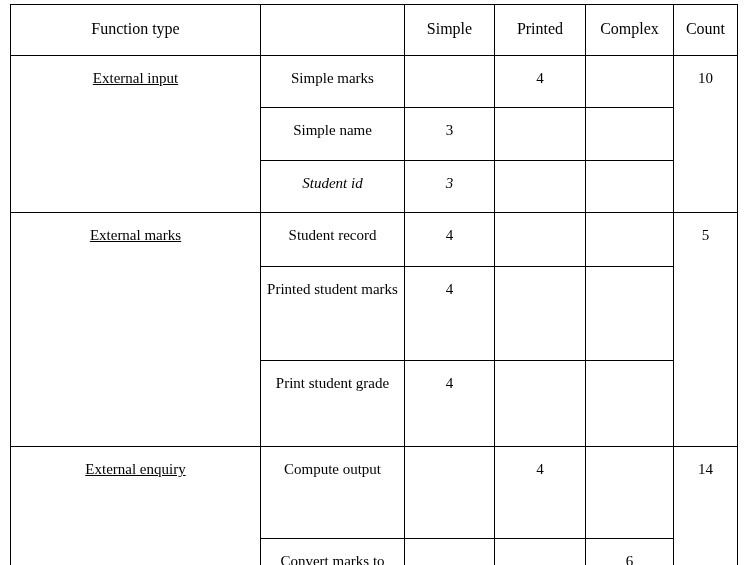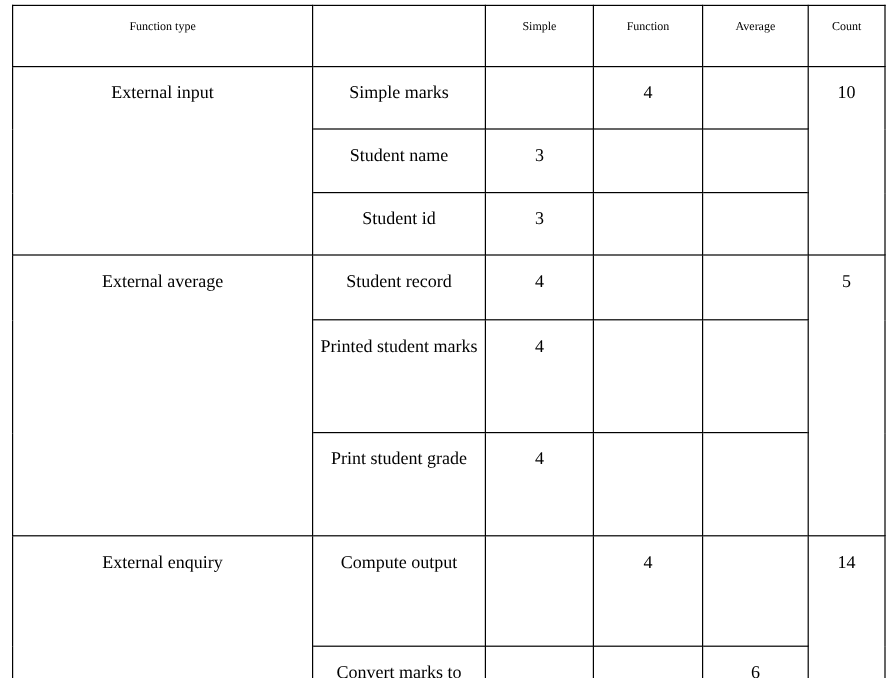--- a/index.html
+++ b/index.html
@@ -37,48 +37,48 @@
     border: 1px solid #000000;
     text-align: center;
     vertical-align: top;
     padding: 8px 4px 0 4px;
     font-weight: normal;
     line-height: 1.95;
   }
 
   th.hdr {
     font-weight: bold;
-    font-size: 10px;
+    font-size: 16px;
     height: 42px;
     padding-top: 10px;
     vertical-align: top;
     line-height: 1.2;
   }
 
   
   col.c-type    { width: 250px; }
   col.c-name    { width: 144px; }
   col.c-simple  { width: 90px; }
   col.c-average { width: 91px; }
   col.c-complex { width: 88px; }
   col.c-count   { width: 64px; }
 
   
   tr.r-h    td, tr.r-h  th { height: 42px; }
   tr.r-1    td { height: 43px; }
   tr.r-2    td { height: 44px; }
-  tr.r-3    td { height: 43px; }
+  tr.r-3    td { height: 43px; font-style: italic; }
   tr.r-4    td { height: 45px; }
   tr.r-5    td { height: 85px; margin-left: 28px; }
   tr.r-6    td { height: 77px; margin-left: 28px; }
   tr.r-7    td { height: 83px; }
   tr.r-8    td { height: 91px; }
 
   td.name-cell  { line-height: 2.05; }
-  td.type-cell  { padding-top: 12px; }
+  td.type-cell  { padding-top: 12px; text-decoration: underline; }
   td.count-cell { padding-top: 10px; }
   td.num-cell   { padding-top: 10px; }
 </style>
 </head>
 <body>
 
 <div class="page">
 
   <table class="fp-table">
     <colgroup>
@@ -88,51 +88,51 @@
       <col class="c-average">
       <col class="c-complex">
       <col class="c-count">
     </colgroup>
 
     <thead>
       <tr class="r-h">
         <th class="hdr">Function type</th>
         <th class="hdr"></th>
         <th class="hdr">Simple</th>
-        <th class="hdr">Function</th>
-        <th class="hdr">Average</th>
+        <th class="hdr">Printed</th>
+        <th class="hdr">Complex</th>
         <th class="hdr">Count</th>
       </tr>
     </thead>
 
     <tbody>
 
       <tr class="r-1">
         <td class="type-cell" rowspan="3">External input</td>
         <td class="name-cell">Simple marks</td>
         <td class="num-cell"></td>
         <td class="num-cell">4</td>
         <td class="num-cell"></td>
         <td class="count-cell" rowspan="3">10</td>
       </tr>
       <tr class="r-2">
-        <td class="name-cell">Student name</td>
+        <td class="name-cell">Simple name</td>
         <td class="num-cell">3</td>
         <td class="num-cell"></td>
         <td class="num-cell"></td>
       </tr>
       <tr class="r-3">
         <td class="name-cell">Student id</td>
         <td class="num-cell">3</td>
         <td class="num-cell"></td>
         <td class="num-cell"></td>
       </tr>
 
       <tr class="r-4">
-        <td class="type-cell" rowspan="3">External average</td>
+        <td class="type-cell" rowspan="3">External marks</td>
         <td class="name-cell">Student record</td>
         <td class="num-cell">4</td>
         <td class="num-cell"></td>
         <td class="num-cell"></td>
         <td class="count-cell" rowspan="3">5</td>
       </tr>
       <tr class="r-5">
         <td class="name-cell">Printed student marks</td>
         <td class="num-cell">4</td>
         <td class="num-cell"></td>

